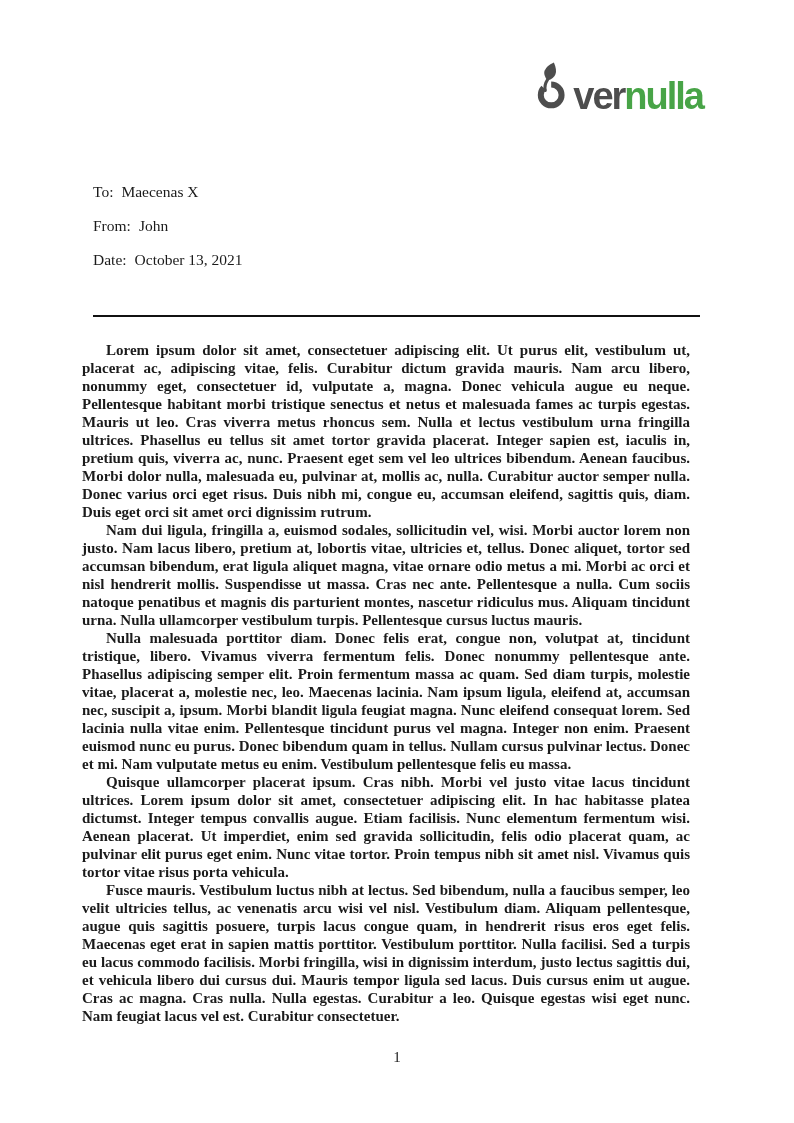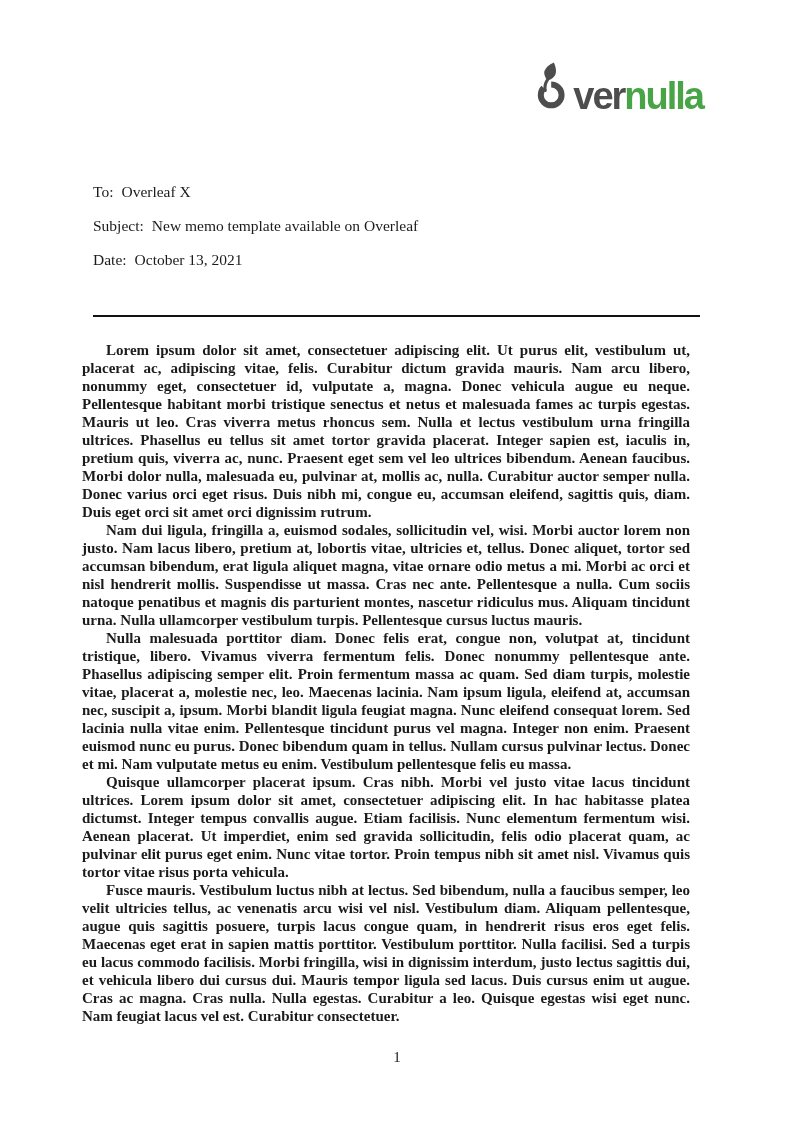--- a/index.html
+++ b/index.html
@@ -76,24 +76,24 @@
       <path d="M15 20 Q11 26 12.5 32" fill="none" stroke="var(--logo-grey)" stroke-width="3.4" stroke-linecap="round"></path>
 
       <circle cx="19" cy="37" r="11.5" fill="none" stroke="var(--logo-grey)" stroke-width="6.6" pathLength="100" stroke-dasharray="87 13" transform="rotate(-90 19 37)"></circle>
     </svg>
     <span class="grey">ver</span>
     <span class="green">nulla</span>
   </div>
 
   <section class="memo-head">
     <div class="memo-row">
-      <span class="memo-label">To:</span><span>Overleaf X</span>
+      <span class="memo-label">To:</span><span>Maecenas X</span>
     </div>
     <div class="memo-row">
-      <span class="memo-label">Subject:</span><span>New memo template available on Overleaf</span>
+      <span class="memo-label">From:</span><span>John</span>
     </div>
     <div class="memo-row">
       <span class="memo-label">Date:</span><span>October 13, 2021</span>
     </div>
   </section>
 
   <hr class="rule">
 
   <main class="body-text">
     <p>Lorem ipsum dolor sit amet, consectetuer adipiscing elit. Ut purus elit, vestibulum ut, placerat ac, adipiscing vitae, felis. Curabitur dictum gravida mauris. Nam arcu libero, nonummy eget, consectetuer id, vulputate a, magna. Donec vehicula augue eu neque. Pellentesque habitant morbi tristique senectus et netus et malesuada fames ac turpis egestas. Mauris ut leo. Cras viverra metus rhoncus sem. Nulla et lectus vestibulum urna fringilla ultrices. Phasellus eu tellus sit amet tortor gravida placerat. Integer sapien est, iaculis in, pretium quis, viverra ac, nunc. Praesent eget sem vel leo ultrices bibendum. Aenean faucibus. Morbi dolor nulla, malesuada eu, pulvinar at, mollis ac, nulla. Curabitur auctor semper nulla. Donec varius orci eget risus. Duis nibh mi, congue eu, accumsan eleifend, sagittis quis, diam. Duis eget orci sit amet orci dignissim rutrum.</p>

